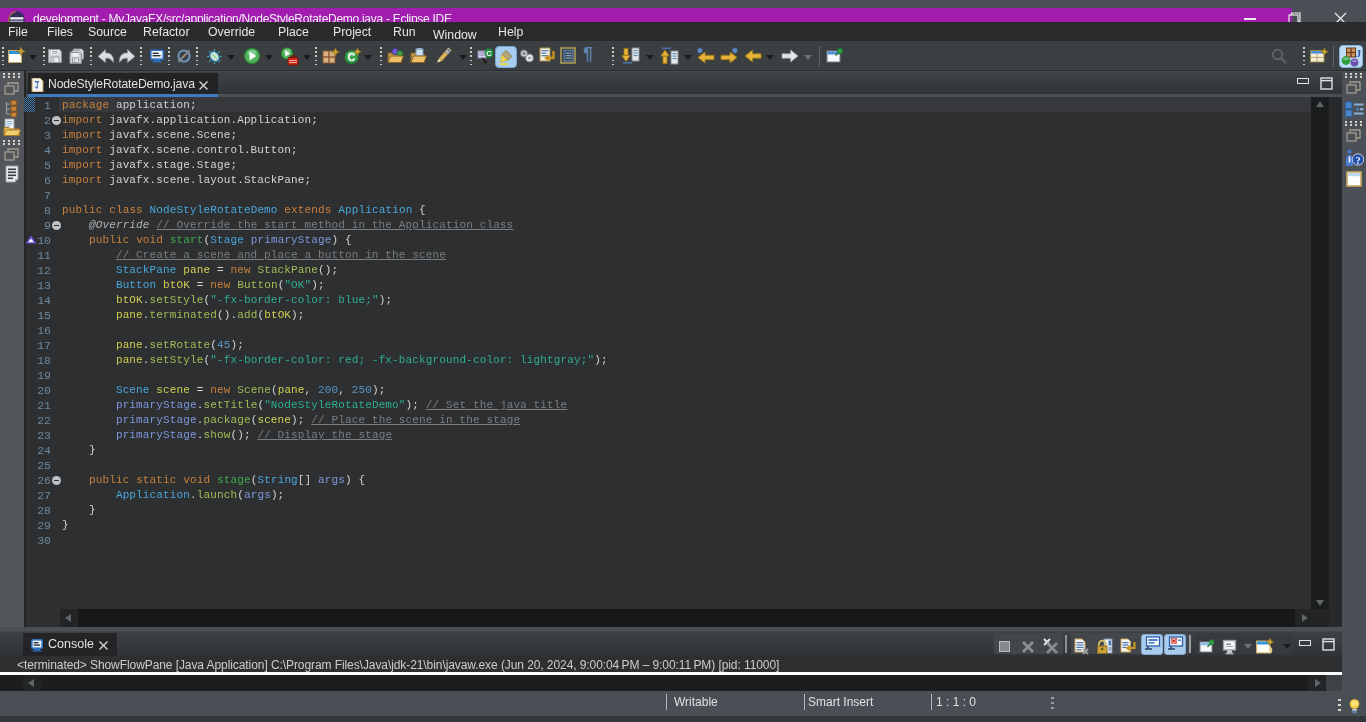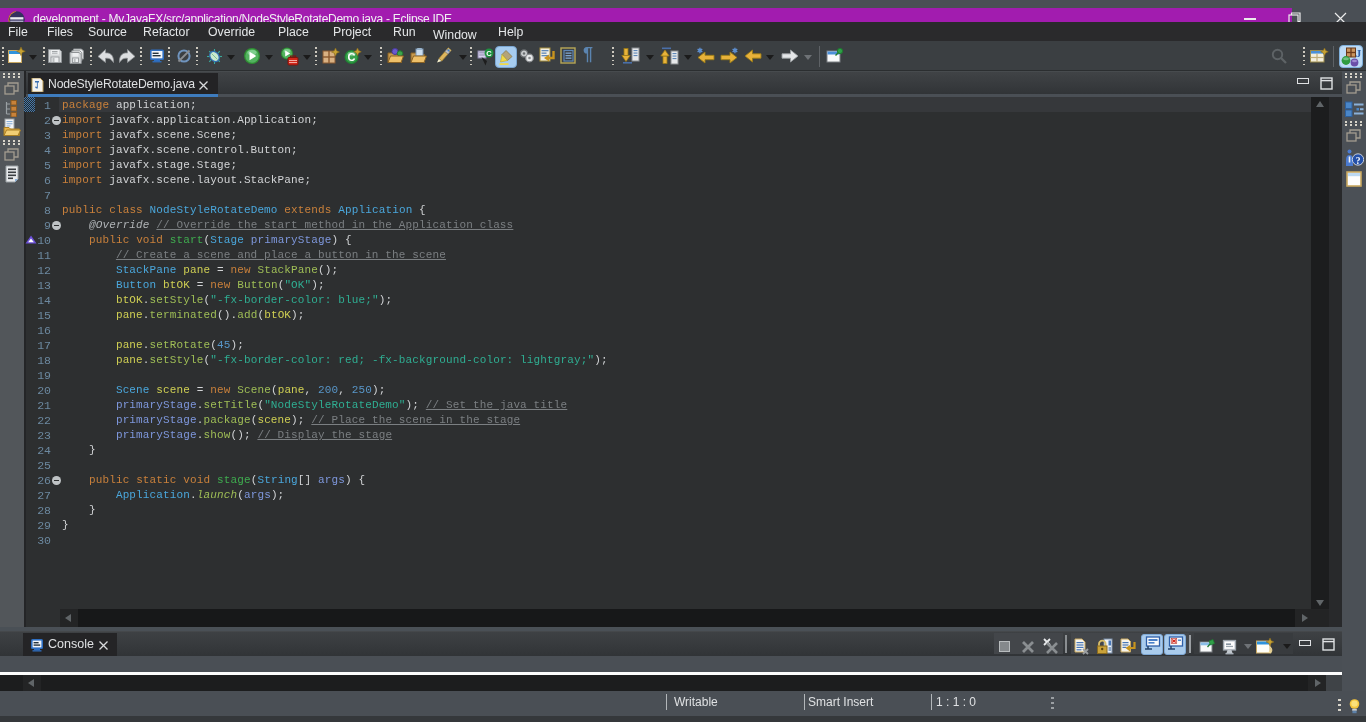--- a/index.html
+++ b/index.html
@@ -454,21 +454,21 @@
         <span class="v">pane</span>.<span class="mc">setRotate</span>(<span class="n">45</span>);
         <span class="v">pane</span>.<span class="mc">setStyle</span>(<span class="s">"-fx-border-color: red; -fx-background-color: lightgray;"</span>);
 
         <span class="t">Scene</span> <span class="v">scene</span> = <span class="k">new</span> <span class="mc">Scene</span>(<span class="v">pane</span>, <span class="n">200</span>, <span class="n">250</span>);
         <span class="p">primaryStage</span>.<span class="mc">setTitle</span>(<span class="s">"NodeStyleRotateDemo"</span>); <span class="c">// Set the java title</span>
         <span class="p">primaryStage</span>.<span class="mc">package</span>(<span class="v">scene</span>); <span class="c">// Place the scene in the stage</span>
         <span class="p">primaryStage</span>.<span class="mc">show</span>(); <span class="c">// Display the stage</span>
     }
 
     <span class="k">public</span> <span class="k">static</span> <span class="k">void</span> <span class="m">stage</span>(<span class="t">String</span>[] <span class="p">args</span>) {
-        <span class="t">Application</span>.<span class="mc" style="font-style:italic">launch</span>(<span class="p">args</span>);
+        <span class="t">Application</span>.<span class="mc" style="">launch</span>(<span class="p">args</span>);
     }
 }
 </pre>
 
     <div class="abs" style="left:1285px;top:0;width:18px;height:512px;background:#1C1D1E;">
       <div style="position:absolute;left:4.5px;top:4px;width:0;height:0;border-left:4.5px solid transparent;border-right:4.5px solid transparent;border-bottom:6px solid #606568;"></div>
       <div style="position:absolute;left:4.5px;top:503px;width:0;height:0;border-left:4.5px solid transparent;border-right:4.5px solid transparent;border-top:6px solid #606568;"></div>
     </div>
 
     <div class="abs" style="left:1303px;top:0;width:13px;height:530px;background:#28292B;"></div>
@@ -581,20 +581,23 @@
       <path d="M14 1 l1.2 2.7 2.7 1.2 -2.7 1.2 -1.2 2.7 -1.2 -2.7 -2.7 -1.2 2.7 -1.2 Z" fill="#C8A232" stroke="#8A6D1E" stroke-width="0.6"></path>
     </svg>
     <div class="darr" style="left:1283px;top:13px;"></div>
     <div class="abs" style="left:1299px;top:9px;width:12px;height:6px;border:1.5px solid #DFE1E3;"></div>
     <svg class="abs" style="left:1322px;top:7px" width="13" height="13" viewBox="0 0 13 13">
       <rect x="1" y="1" width="11" height="11" fill="none" stroke="#DFE1E3" stroke-width="1.4"></rect>
       <line x1="1" y1="3.6" x2="12" y2="3.6" stroke="#DFE1E3" stroke-width="1.4"></line>
     </svg>
   </div>
 
+  <div class="abs" style="left:0;top:25px;width:1342px;height:16px;background:#2D2F30;">
+    <div class="abs" style="left:17px;top:2px;font-size:12px;letter-spacing:-0.08px;color:#CACCCE;">&lt;terminated&gt; ShowFlowPane [Java Application] C:\Program Files\Java\jdk-21\bin\javaw.exe  (Jun 20, 2024, 9:00:04 PM – 9:00:11 PM) [pid: 11000]</div>
+  </div>
 
   <div class="abs" style="left:0;top:41px;width:1342px;height:3px;background:#FDFDFD;"></div>
 
   <div class="abs" style="left:0;top:44px;width:1342px;height:16px;background:#1C1D1E;">
     <div class="abs" style="left:23px;top:0;width:18px;height:16px;background:#232425;">
       <div style="position:absolute;left:5px;top:3.5px;width:0;height:0;border-top:4.5px solid transparent;border-bottom:4.5px solid transparent;border-right:6px solid #606568;"></div>
     </div>
     <div class="abs" style="left:1308px;top:0;width:18px;height:16px;background:#232425;">
       <div style="position:absolute;left:7px;top:3.5px;width:0;height:0;border-top:4.5px solid transparent;border-bottom:4.5px solid transparent;border-left:6px solid #606568;"></div>
     </div>

